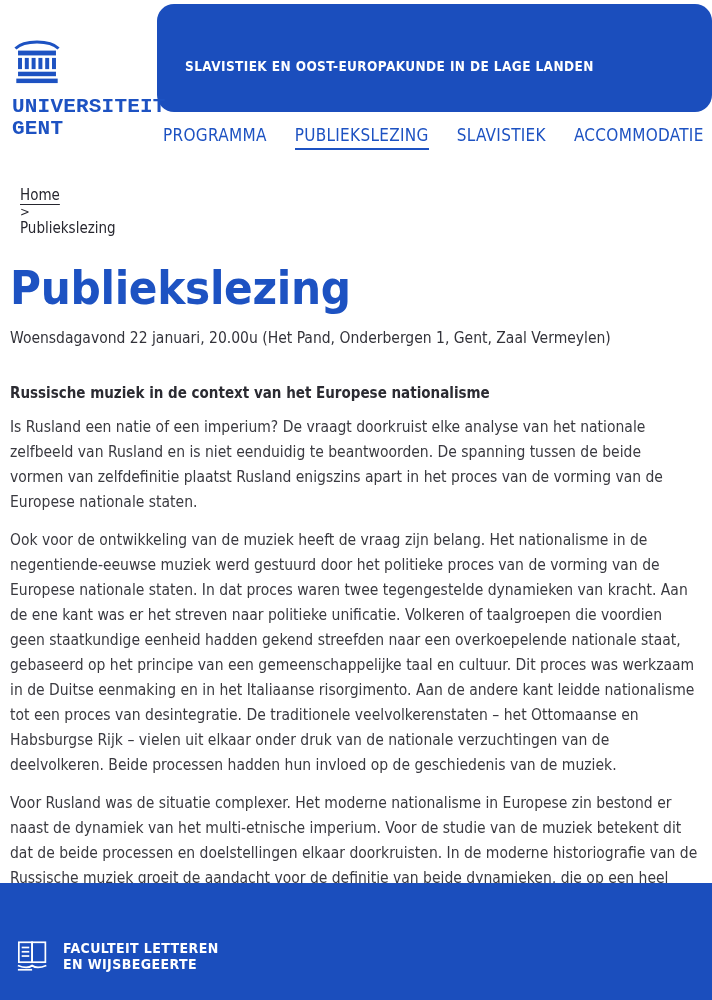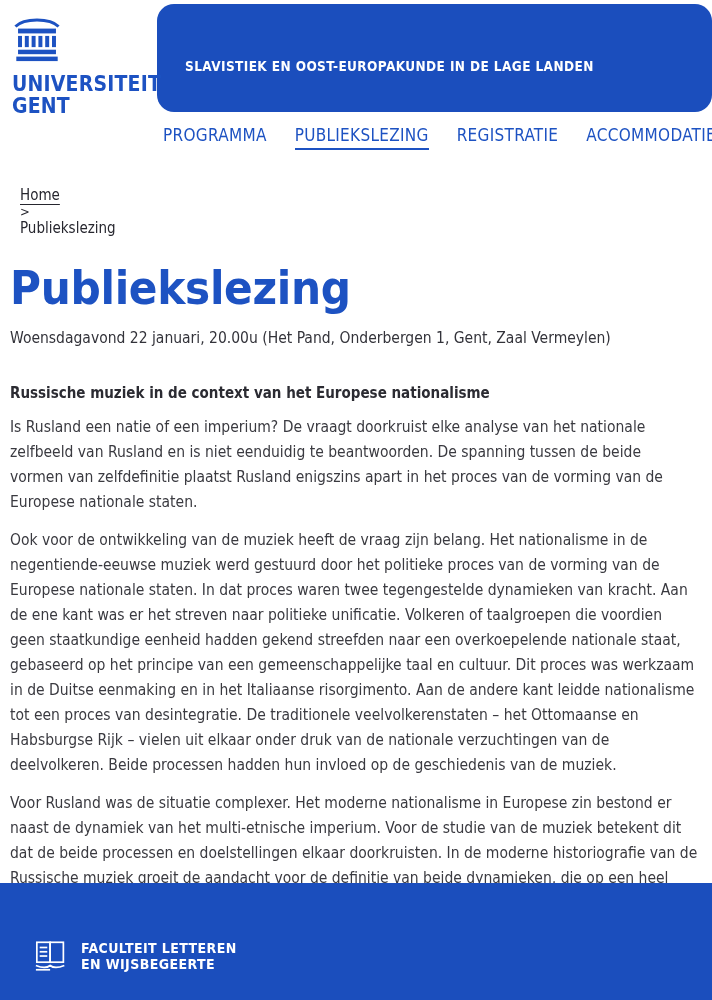--- a/index.html
+++ b/index.html
@@ -18,21 +18,21 @@
     position:absolute; top:4px; left:157px; right:0; height:108px;
     background:#1b4ebd;
     border-radius:17px;
   }
   .banner-title {
     position:absolute; left:28px; top:54px;
     color:#ffffff; font-size:13.5px; font-weight:bold; letter-spacing:0.4px;
     white-space:nowrap; cursor:pointer;
   }
   .logo {
-    position:absolute; top:14px; left:12px; width:140px; cursor:pointer;
+    position:absolute; top:36px; left:12px; width:140px; cursor:pointer;font-family:Liberation Mono, monospace;
   }
   .logo-text {
     margin-top:6px;
     color:#1d52c2; font-weight:bold; font-size:21px; line-height:22px;
     letter-spacing:0.2px;
   }
   .main-nav {
     position:absolute; top:125px; left:163px;
     display:flex; gap:28px; align-items:flex-start;
   }
@@ -60,21 +60,21 @@
   .section-heading { margin-top:37px; font-size:15px; font-weight:bold; color:#2b2b32; }
   .body-par { margin-top:13px; font-size:15.5px; line-height:25px; color:#3a3a40; }
 
   
   .footer {
     position:absolute; left:0; right:0; top:883px; bottom:0;
     background:#1b4ebd;
   }
   .footer-inner {
     display:flex; align-items:flex-start; gap:11px;
-    padding:57px 0 0 34px; cursor:pointer; width:max-content;
+    padding:57px 0 0 16px; cursor:pointer; width:max-content;
   }
   .footer-label {
     color:#ffffff; font-weight:bold; font-size:14px; line-height:16px; letter-spacing:0.4px;
   }
 </style>
 </head>
 <body>
 
 <div class="banner">
   <div class="banner-title">SLAVISTIEK EN OOST-EUROPAKUNDE IN DE LAGE LANDEN</div>
@@ -97,21 +97,21 @@
   </span>
   <div class="logo-text">
     <div>UNIVERSITEIT</div>
     <div>GENT</div>
   </div>
 </div>
 
 <nav class="main-nav">
   <div class="nav-item">PROGRAMMA</div>
   <div class="nav-item active">PUBLIEKSLEZING</div>
-  <div class="nav-item">REGISTRATIE</div>
+  <div class="nav-item">SLAVISTIEK</div>
   <div class="nav-item">ACCOMMODATIE</div>
 </nav>
 
 <div class="content">
 
   <div class="breadcrumb">
     <span class="crumb-home">Home</span>
     <span class="sep">&gt;</span>
     <span class="crumb-current">Publiekslezing</span>
   </div>

